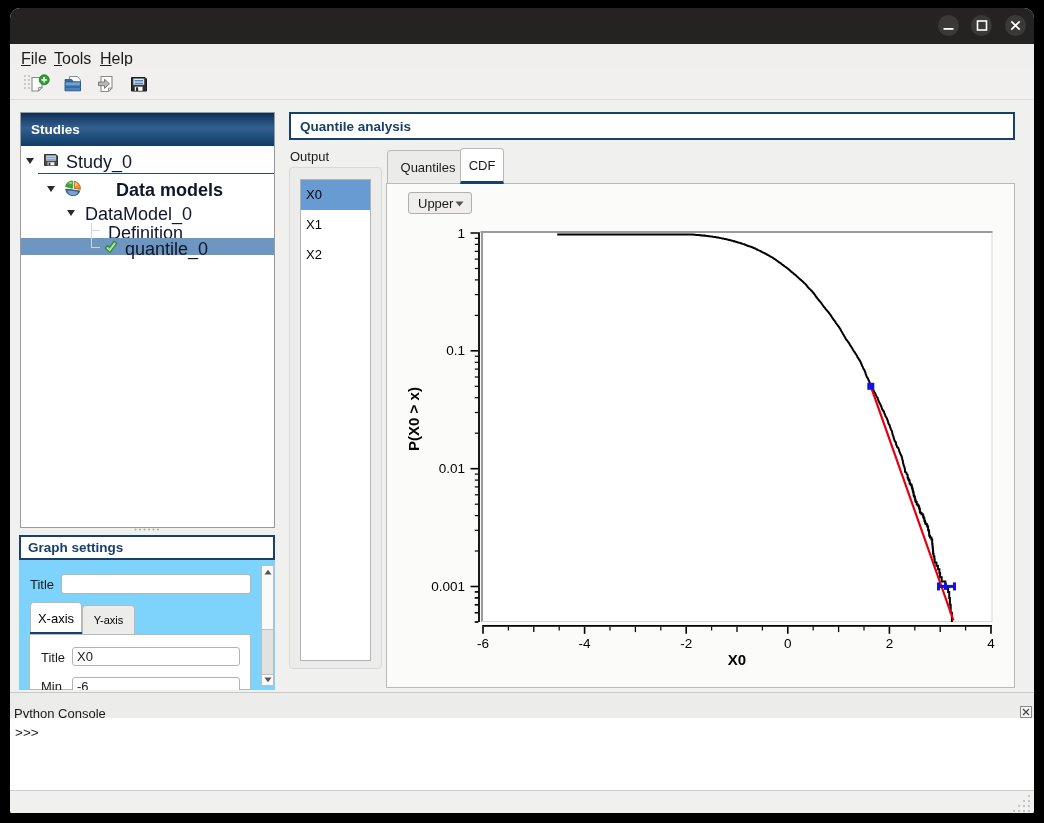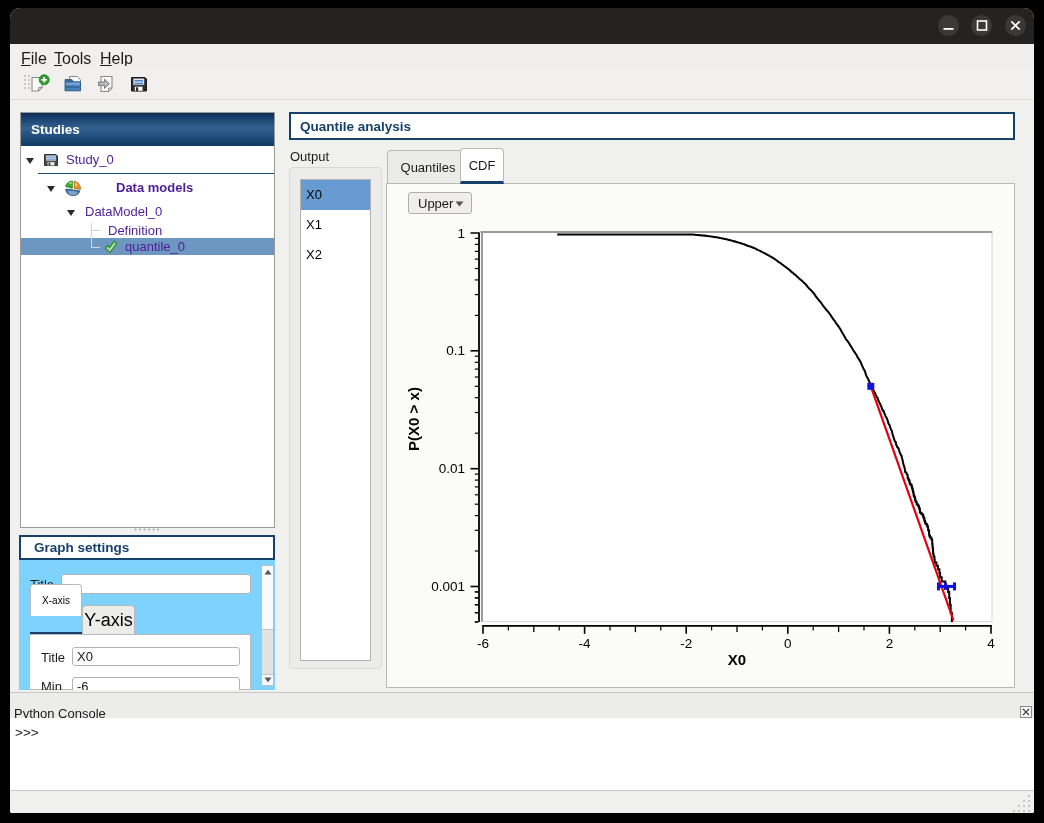--- a/index.html
+++ b/index.html
@@ -17,26 +17,26 @@
 .mitem { top:3px; height:22px; line-height:23px; font-size:16px; color:#1b1b1b; }
 
 #toolbar { left:0; top:58px; width:1024px; height:34px; background:#f1f0ef; border-bottom:1px solid #dddcdb;}
 
 #central { left:0; top:92px; width:1024px; height:592px; background:#f0f0ef; }
 
 #treedock { left:10px; top:104px; width:255px; height:416px; background:#fff; border:1px solid #9a9a9a; }
 #treehdr { left:0; top:0; width:253px; height:33px;
   background:linear-gradient(180deg,#0d2d52 0%,#163d68 12%,#33608e 45%,#1c4a78 78%,#123a63 100%);
   color:#fff; font-weight:bold; font-size:13.5px; line-height:34px; padding-left:10px; }
-.trow { font-size:13px; color:#4c1d95; white-space:nowrap; }
+.trow { font-size:18px; color:#0f172a; white-space:nowrap; }
 .arrow { width:0; height:0; border-left:4.5px solid transparent; border-right:4.5px solid transparent;
   border-top:6px solid #2a2a2a; }
 
 #gshdr { left:9px; top:527px; width:256px; height:25px; background:#fff; border:2px solid #17406b;
-  color:#17406b; font-weight:bold; font-size:13.5px; line-height:22px; padding-left:13px; }
+  color:#17406b; font-weight:bold; font-size:13.5px; line-height:22px; padding-left:7px; }
 #gsbody { left:9px; top:552px; width:256px; height:130px; background:#7dd3fc; overflow:hidden; }
 .inp { background:#fff; border:1px solid #b3b3b3; border-radius:3px; font-size:13px; color:#1a1a1a; }
 .lbl { font-size:13px; color:#1a1a1a; }
 
 #qbox { left:279px; top:104px; width:726px; height:28px; background:#fff; border:2px solid #17406b;
   color:#17406b; font-weight:bold; font-size:13.5px; line-height:25px; padding-left:9px; }
 #outgrp { left:279px; top:159px; width:93px; height:502px; background:#ececeb;
   border:1px solid #d9d9d8; border-radius:4px; }
 #outlist { left:10px; top:11px; width:71px; height:482px; background:#fff; border:1px solid #b3b3b3; }
 .li { height:30px; line-height:30px; font-size:13px; padding-left:5px; color:#000; }
@@ -161,23 +161,23 @@
         <circle cx="1.5" cy="10.5" r="1"></circle>
         <circle cx="1.5" cy="15" r="1"></circle>
         <circle cx="1.5" cy="19.5" r="1"></circle>
         <circle cx="1.5" cy="24" r="1"></circle>
       </g>
   </svg>
   <div class="abs" id="gshdr">Graph settings</div>
   <div class="abs" id="gsbody">
     <span class="abs lbl" style="left:11px;top:17px;">Title</span>
     <div class="abs inp" style="left:42px;top:14px;width:190px;height:20px;"></div>
-    <div class="abs" style="left:11px;top:24px;width:52px;height:32px;background:#fff;border:1px solid #b9b9b9;border-bottom:none;border-radius:4px 4px 0 0;font-size:10px;text-align:center;line-height:31px;z-index:2;">X-axis</div>
+    <div class="abs" style="left:11px;top:42px;width:52px;height:32px;background:#fff;border:1px solid #b9b9b9;border-bottom:none;border-radius:4px 4px 0 0;font-size:13px;text-align:center;line-height:31px;z-index:2;">X-axis</div>
     <div class="abs" style="left:11px;top:71.5px;width:52px;height:2.5px;background:#17406b;z-index:3;"></div>
-    <div class="abs" style="left:63px;top:45px;width:53px;height:29px;background:#ececeb;border:1px solid #b9b9b9;border-bottom:none;border-radius:4px 4px 0 0;font-size:18px;text-align:center;line-height:28px;">Y-axis</div>
+    <div class="abs" style="left:63px;top:45px;width:53px;height:29px;background:#ececeb;border:1px solid #b9b9b9;border-bottom:none;border-radius:4px 4px 0 0;font-size:11px;text-align:center;line-height:28px;">Y-axis</div>
     <div class="abs" style="left:10px;top:73.5px;width:222px;height:56.5px;background:#fff;border:1px solid #b9b9b9;">
       <span class="abs lbl" style="left:11px;top:15px;">Title</span>
       <div class="abs inp" style="left:42px;top:12px;width:168px;height:19px;padding-left:4px;line-height:18px;">X0</div>
       <span class="abs lbl" style="left:11px;top:44px;">Min</span>
       <div class="abs inp" style="left:42px;top:42px;width:168px;height:19px;padding-left:4px;line-height:18px;">-6</div>
     </div>
     <div class="abs" style="left:241.5px;top:5px;width:13px;height:121px;background:#fafafa;border:1px solid #bdbdbd;">
       <svg class="abs" style="left:2px;top:3px" width="8" height="6" viewBox="0 0 8 6">
           <path d="M0.5 5.5 L7.5 5.5 L4 0.8 Z" fill="#555"></path>
         </svg>

